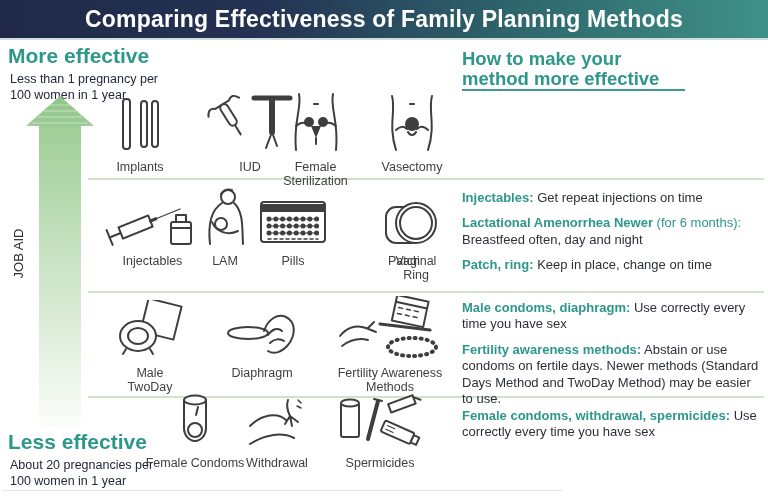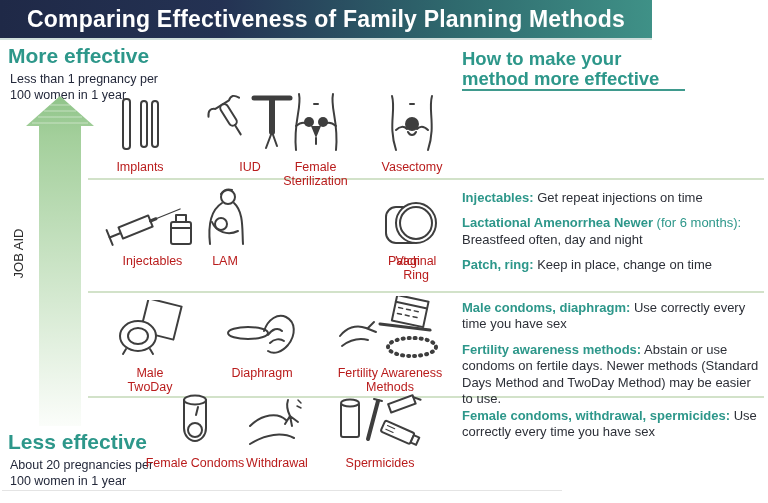--- a/index.html
+++ b/index.html
@@ -1,34 +1,34 @@
 <!DOCTYPE html>
 <html><head>
 <meta charset="utf-8">
 <style>
   html,body{margin:0;padding:0;background:#fff;}
   #canvas{position:relative;width:768px;height:503px;background:#ffffff;overflow:hidden;
           font-family:"Liberation Sans",sans-serif;color:#2d3038;}
   
-  .header{position:absolute;left:0;top:0;width:652px;height:38px;
+  .header{position:absolute;left:0;top:0;width:768px;height:38px;
           background:linear-gradient(90deg,#1f2947 0%,#243253 34%,#2f6a6e 70%,#3f9187 100%);
           border-bottom:2px solid #cfdedb;display:flex;align-items:center;justify-content:center;}
   .header .title{color:#ffffff;font-size:23px;font-weight:bold;letter-spacing:.2px;}
   
   .scale-label{position:absolute;font-weight:bold;color:#2d978a;font-size:21px;}
   .scale-desc{position:absolute;font-size:12.5px;line-height:1.25;color:#23283a;white-space:pre-line;}
   .job-aid{position:absolute;left:-13px;top:246px;width:62px;text-align:center;font-size:13px;color:#2b2b2b;
            transform:rotate(-90deg);}
   
   .hdiv{position:absolute;left:88px;width:676px;height:2px;background:#d2e2c9;}
   .footline{position:absolute;left:2px;top:490px;width:560px;height:1px;background:#e4e4e4;}
   
   .method{position:absolute;display:flex;flex-direction:column;align-items:center;}
   .icon-box{display:flex;align-items:flex-end;justify-content:center;width:100%;}
-  .mlabel{margin-top:4px;font-size:12.5px;line-height:1.15;color:#b91c1c;text-align:center;white-space:pre-line;}
+  .mlabel{margin-top:4px;font-size:12.5px;line-height:1.15;color:#404040;text-align:center;white-space:pre-line;}
   svg.lineart{stroke:#3e3e3e;stroke-width:2;fill:none;stroke-linecap:round;stroke-linejoin:round;}
   
   .guide-heading{position:absolute;left:462px;top:49px;width:300px;font-size:18.5px;font-weight:bold;
                  color:#2d978a;line-height:1.1;white-space:pre-line;}
   .guide-underline{position:absolute;left:462px;top:89px;width:223px;height:2px;background:#3f9a8d;}
   .gsec{position:absolute;left:462px;width:298px;}
   .tip{font-size:13px;line-height:1.26;margin-bottom:9px;color:#2d3038;}
   .lead{color:#2d978a;font-weight:bold;}
   .mid{color:#2d978a;}
 </style>
@@ -164,20 +164,37 @@
         <path d="M23 6 Q27 0 34 2"></path>
         <path d="M24 15 C13 22 10 38 12 56"></path>
         <path d="M36 15 C46 24 44 42 45 56"></path>
         <circle cx="23" cy="36" r="6" fill="#fff"></circle>
         <path d="M14 34 C18 44 30 48 40 43"></path>
       </svg></span>
       </div>
     <div class="mlabel">LAM</div>
   </div>
 
+  <div class="method" style="left:253px;top:192px;width:80px;">
+    <div class="icon-box" style="height:58px;">
+        <span>
+      <svg class="lineart" width="66" height="48" viewBox="0 0 66 48">
+        <rect x="1" y="4" width="64" height="40" rx="3" fill="#fff"></rect>
+        <path d="M2 10 h62" stroke-width="8"></path>
+        <path d="M9 21 H57" stroke-width="1"></path>
+        <path d="M9 21 H57" stroke-width="5" stroke-dasharray="0 6.8"></path>
+        <path d="M9 28 H57" stroke-width="1"></path>
+        <path d="M9 28 H57" stroke-width="5" stroke-dasharray="0 6.8"></path>
+        <path d="M9 35 H57" stroke-width="1"></path>
+        <path d="M9 35 H57" stroke-width="5" stroke-dasharray="0 6.8"></path>
+        <path d="M8 41 H58" stroke-width="1.6" stroke-dasharray="3 3"></path>
+      </svg></span>
+      </div>
+    <div class="mlabel">Pills</div>
+  </div>
 
   <div class="method" style="left:327px;top:192px;width:70px;padding-left:42px;">
     <div class="icon-box" style="height:58px;">
         <span>
       <svg class="lineart" width="42" height="42" viewBox="0 0 42 42">
         <rect x="3" y="3" width="36" height="36" rx="10" fill="#fff"></rect>
       </svg></span>
       </div>
     <div class="mlabel">Patch</div>
   </div>

